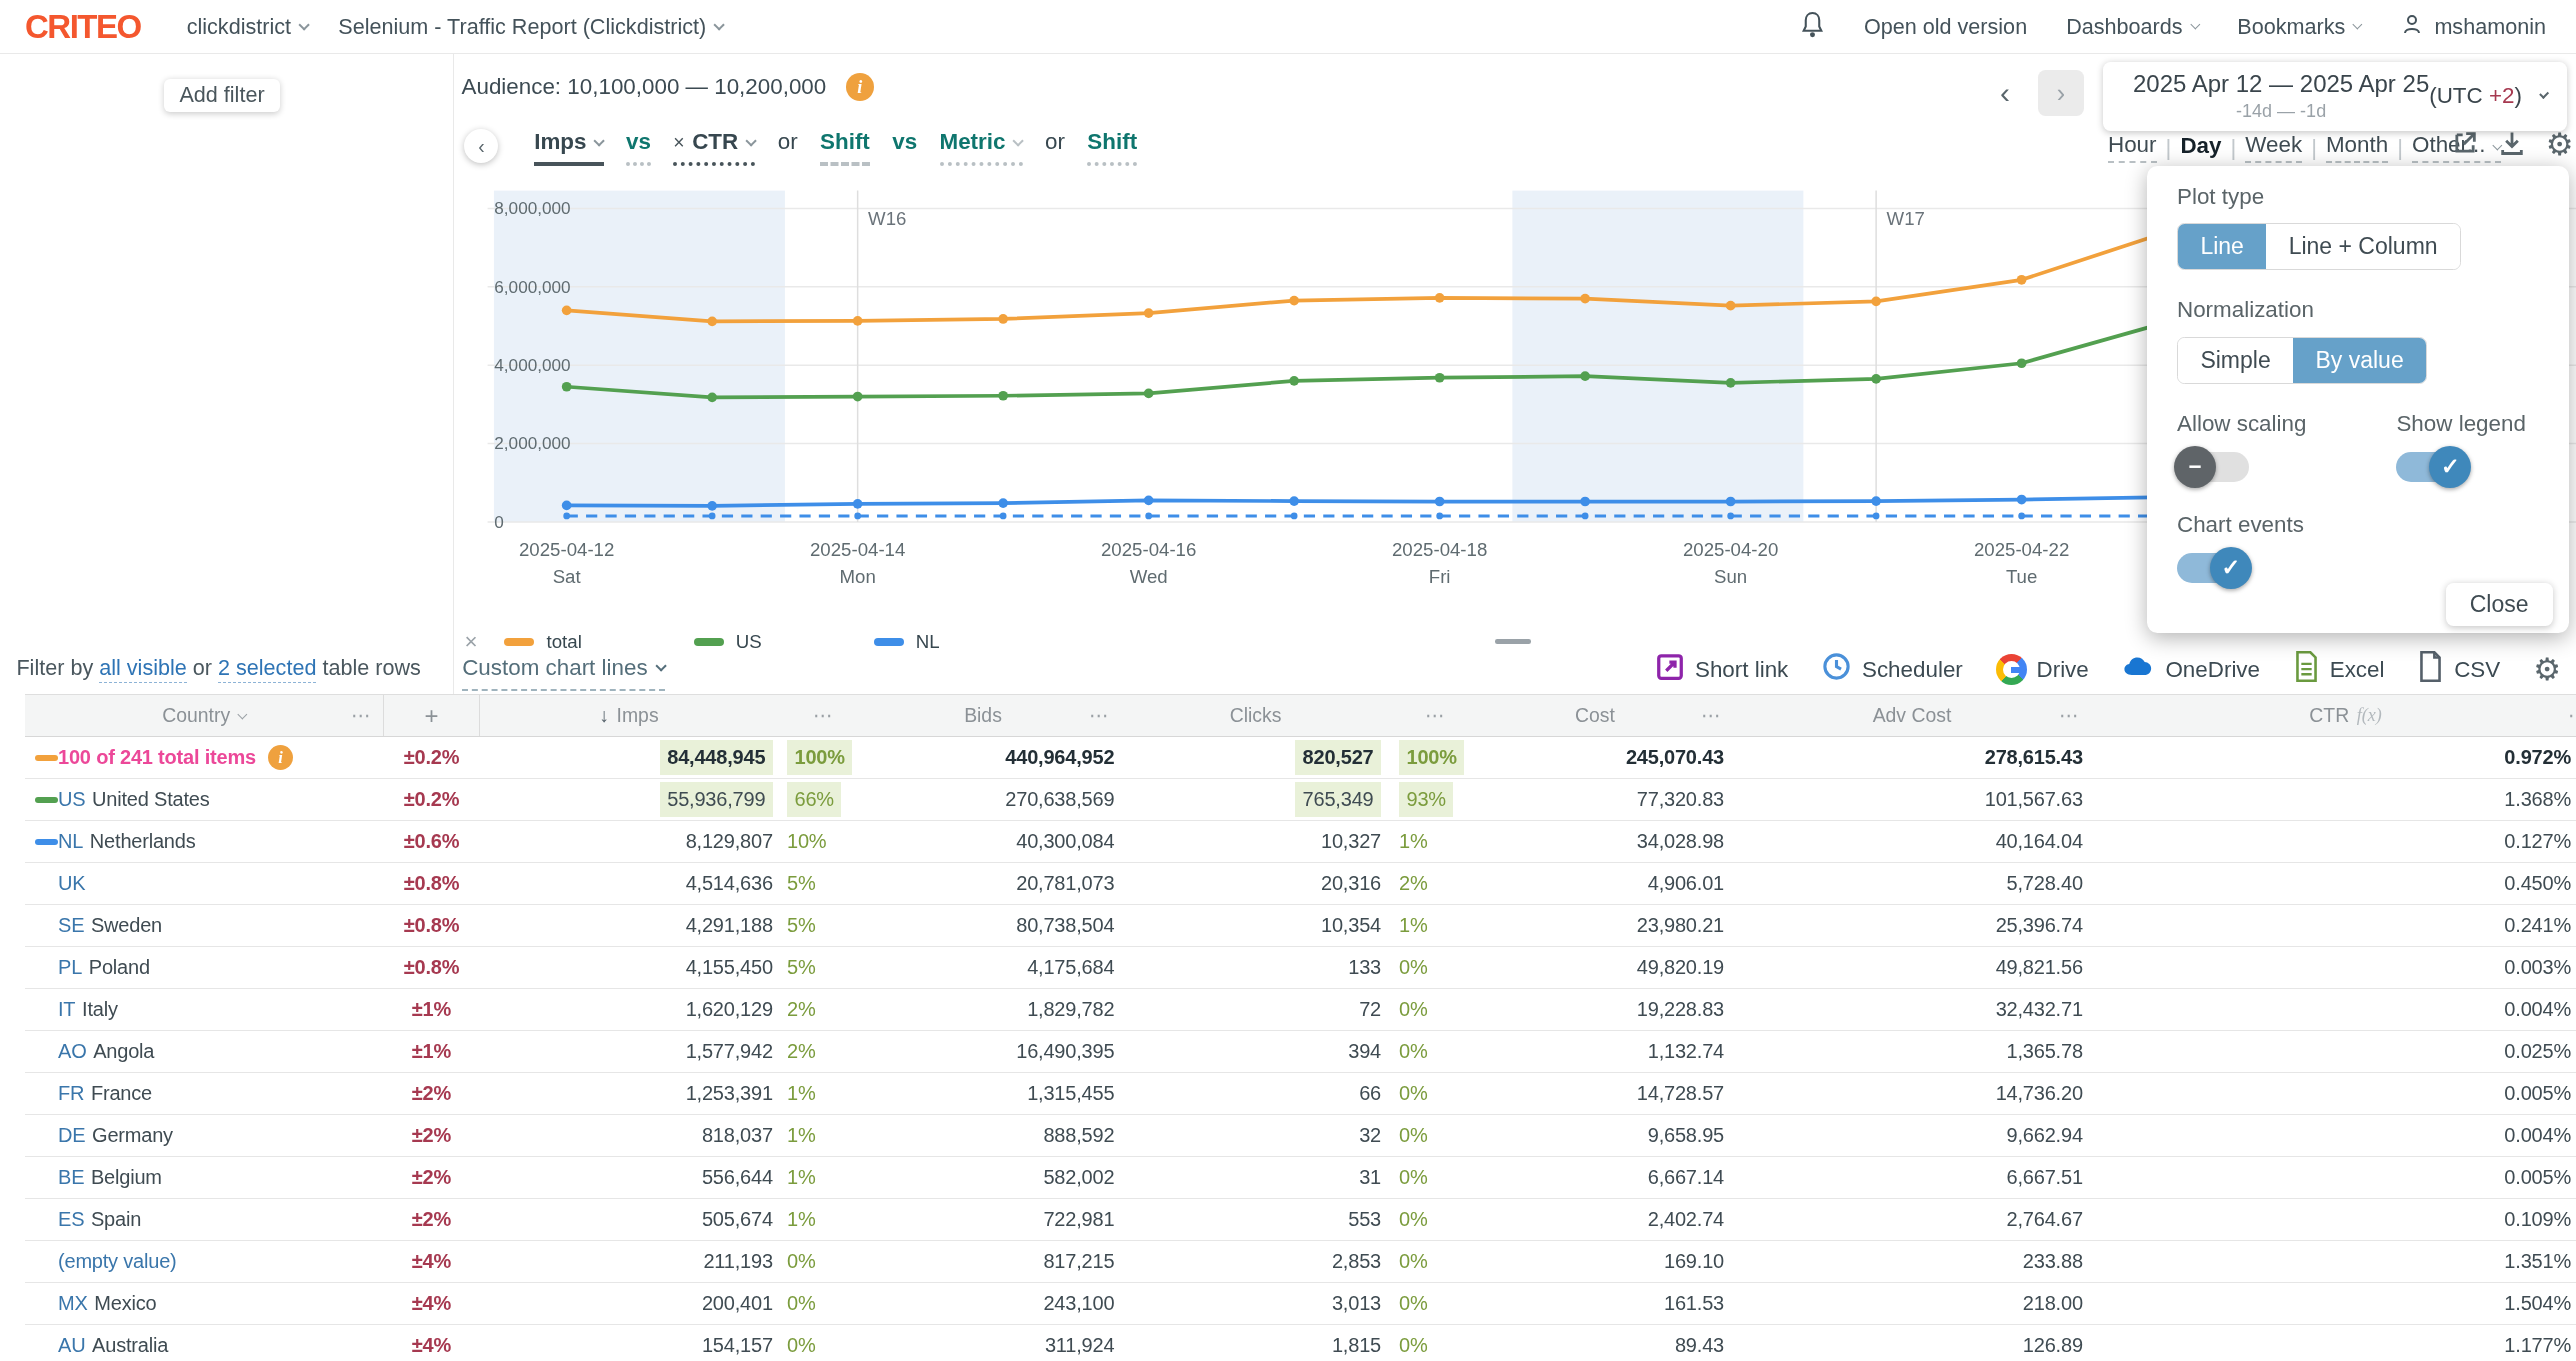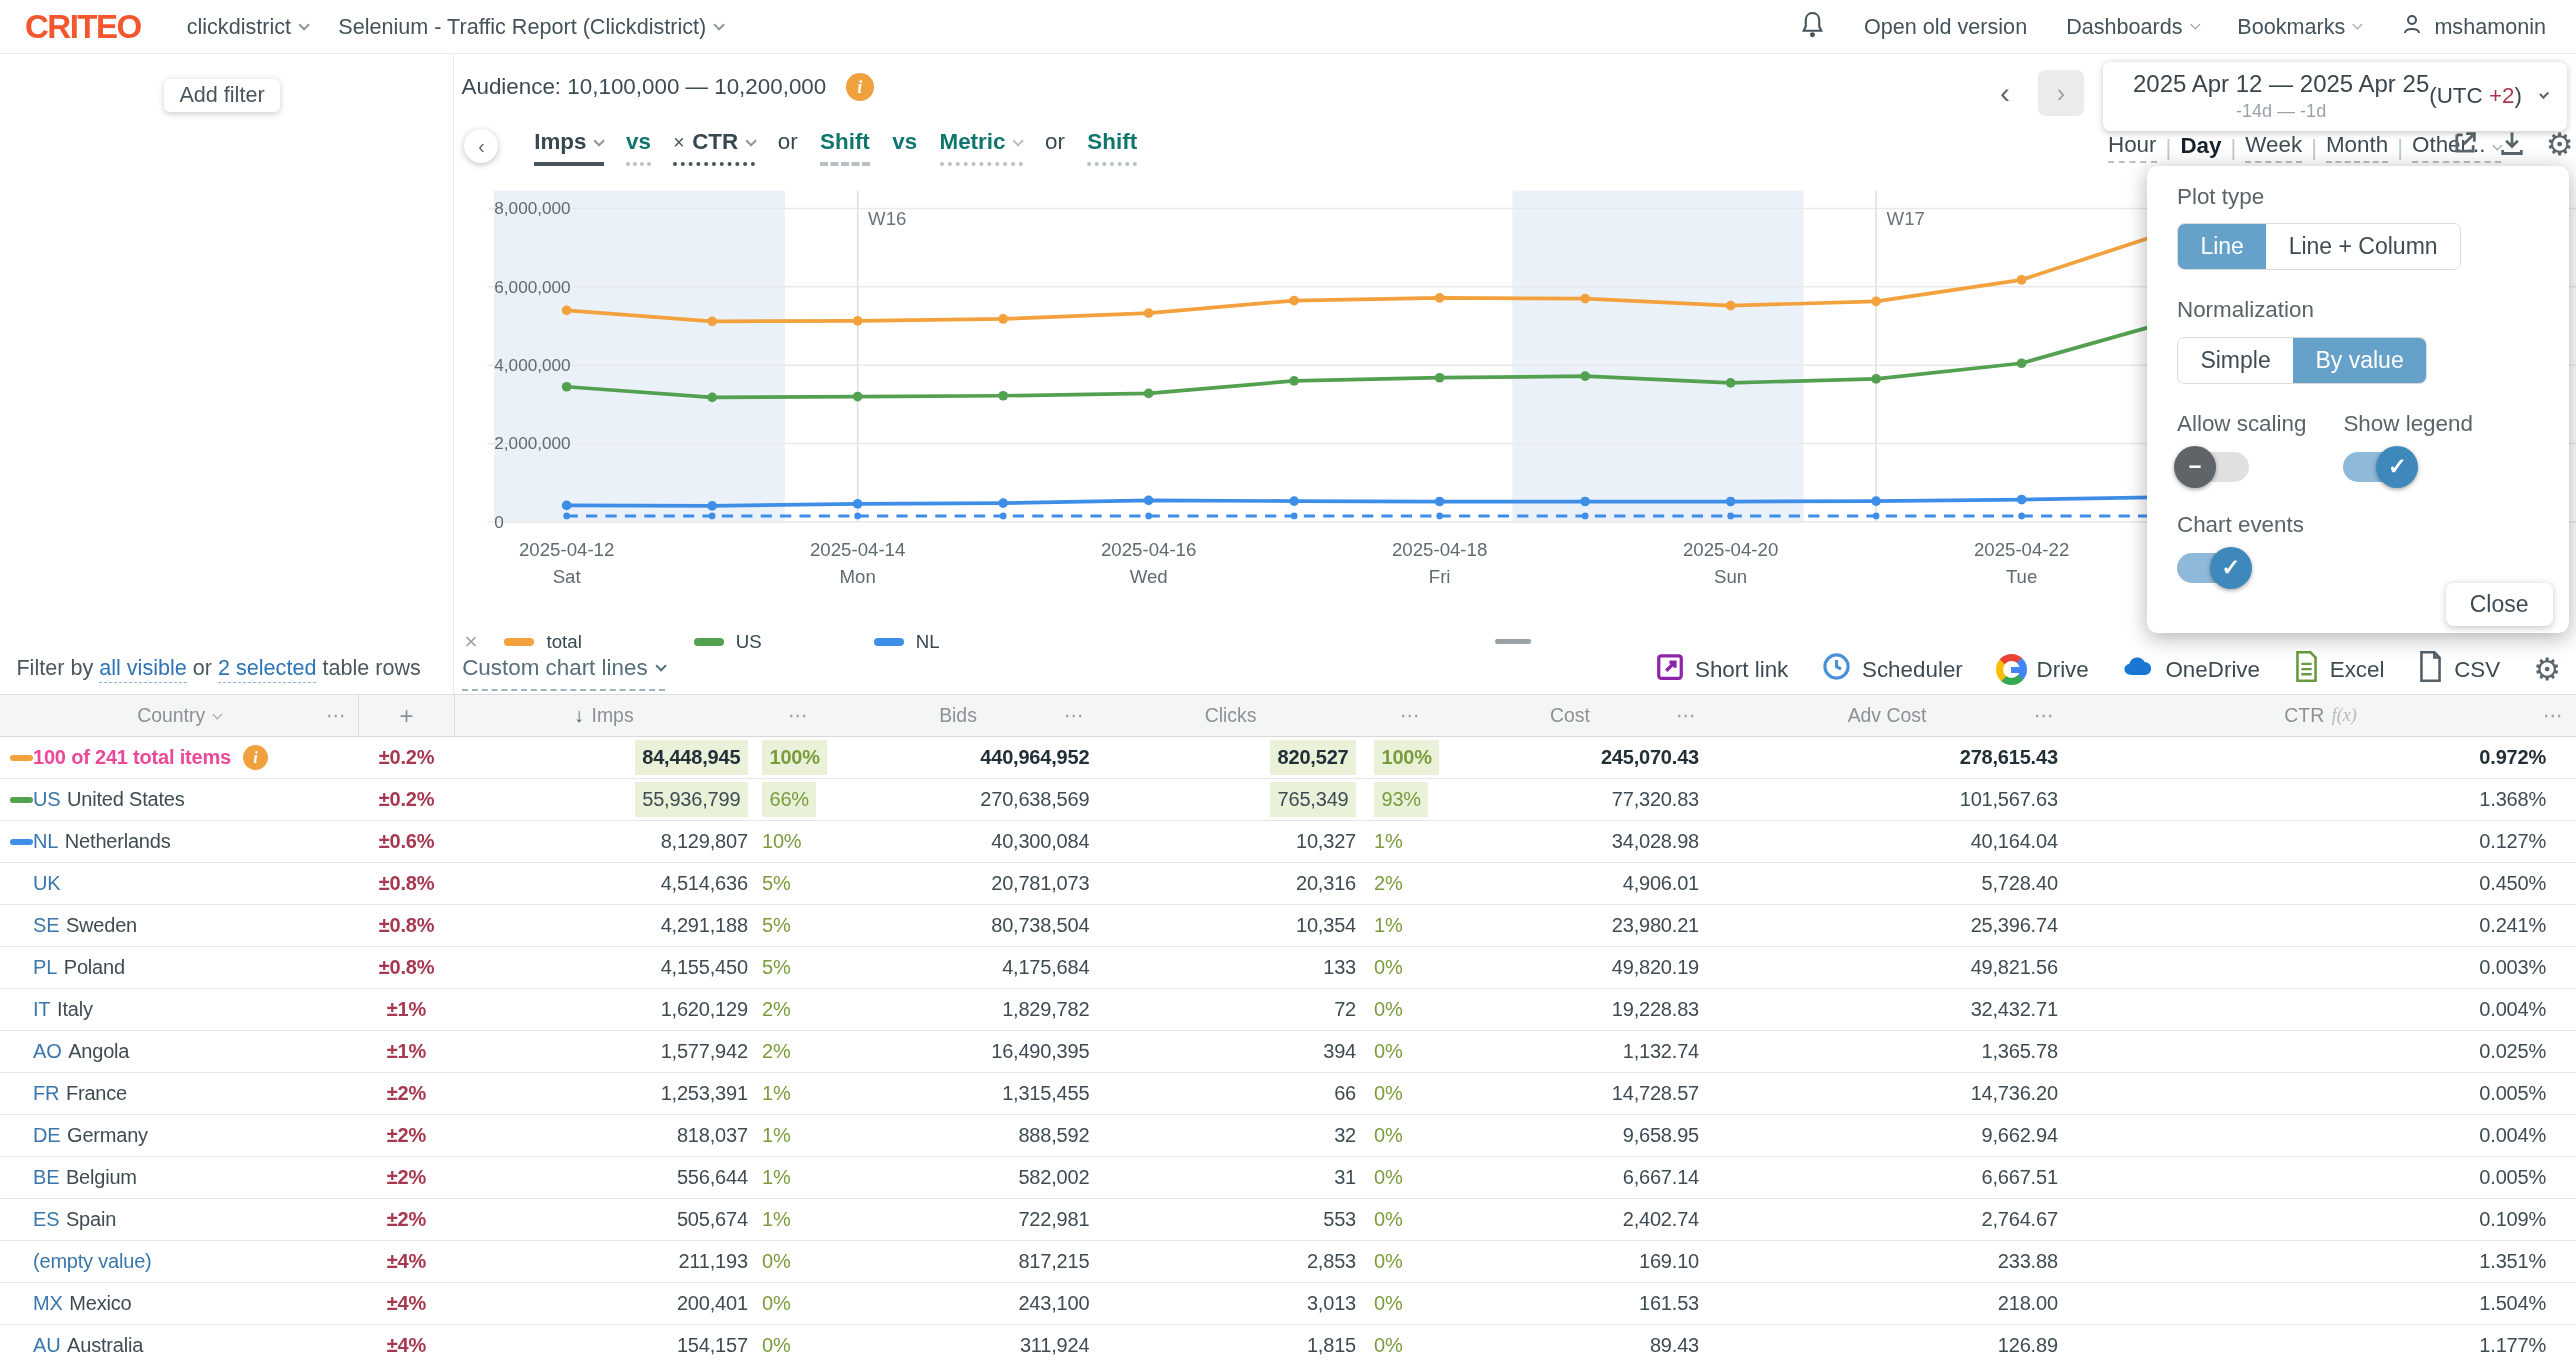--- a/index.html
+++ b/index.html
@@ -98,38 +98,38 @@
   .drive-g::before { content:""; position:absolute; right:2.2px; top:13.4px; width:14px; height:5.2px; background:#4285f4; z-index:1; }
 
   
   #settings-panel { position:absolute; left:2147px; top:166px; width:422px; height:467px; background:#fff;
     border-radius:10.4px; box-shadow:0 4.5px 21px rgba(0,0,0,.3); z-index:60; padding:18px 30px; }
   .sp-label { font-size:22.4px; color:#5a6468; margin-bottom:13.4px; }
   .seg { display:inline-flex; border:1.5px solid #d9d9d9; border-radius:7.5px; overflow:hidden; margin-bottom:27px; }
   .seg button { font-family:inherit; font-size:23px; padding:9px 22.4px; border:none; background:#fff;
     color:#3f4b52; cursor:pointer; }
   .seg button.sel { background:#66A1C9; color:#fff; }
-  .sp-row { display:flex; gap:37px; }
+  .sp-row { display:flex; gap:90px; }
   .sp-col { display:flex; flex-direction:column; }
   .toggle { position:relative; width:72px; height:30px; border-radius:15px; margin-top:15px; cursor:pointer; }
   .toggle .knob { position:absolute; top:-6px; width:42px; height:42px; border-radius:50%;
     display:flex; align-items:center; justify-content:center; color:#fff; font-size:22.4px; font-weight:700;
     box-shadow:0 1.5px 4.5px rgba(0,0,0,.35); }
   .toggle.off { background:#e0e0e0; }
   .toggle.off .knob { left:-3px; background:#5f6468; }
   .toggle.on { background:#8FB9D9; }
   .toggle.on .knob { right:-3px; background:#3F88BB; }
   #sp-close { position:absolute; right:16.4px; bottom:7px; width:107px; height:43px; background:#fff; border:none;
     border-radius:7.5px; box-shadow:0 1.5px 7.5px rgba(0,0,0,.22); font-size:23px; color:#3f4b52;
     font-family:inherit; cursor:pointer; }
   .sp-events { margin-top:30px; }
 
   
   #table-section { position:absolute; left:0; top:694px; width:2576px; }
-  .tgrid { display:grid; grid-template-columns:358px 97px 298px 67px 276px 269px 67px 276px 358px 509px; }
+  .tgrid { display:grid; grid-template-columns:358px 97px 298px 67px 276px 269px 67px 276px 358px 509px;margin-left:25px; }
   #thead { height:43px; background:#f4f5f5; border-top:0.7px solid #dedede; border-bottom:0.7px solid #d7d7d7; }
   .hc { position:relative; display:flex; align-items:center; justify-content:center;
     color:#8b9196; font-size:19.4px; cursor:pointer; }
   .hc .chev { border-color:#9aa0a5; border-width:1.9px; width:6.7px; height:6.7px; margin-bottom:2.2px; }
   .hmenu { position:absolute; right:12px; color:#9aa0a5; font-size:19.4px; letter-spacing:0.7px; cursor:pointer; }
   .hc.c2 { border-left:0.7px solid #dcdcdc; border-right:0.7px solid #dcdcdc; font-size:24px; color:#8b9196; }
   .sort-arrow { margin-right:7.5px; color:#55616a; }
   .fx { font-style:italic; color:#b3b9bd; font-size:18px; margin-left:7.5px; font-family:"Liberation Serif", serif; }
 
   .trow { height:42px; border-bottom:0.7px solid #e6e6e6; font-size:20px; letter-spacing:-0.2px; cursor:pointer; }

